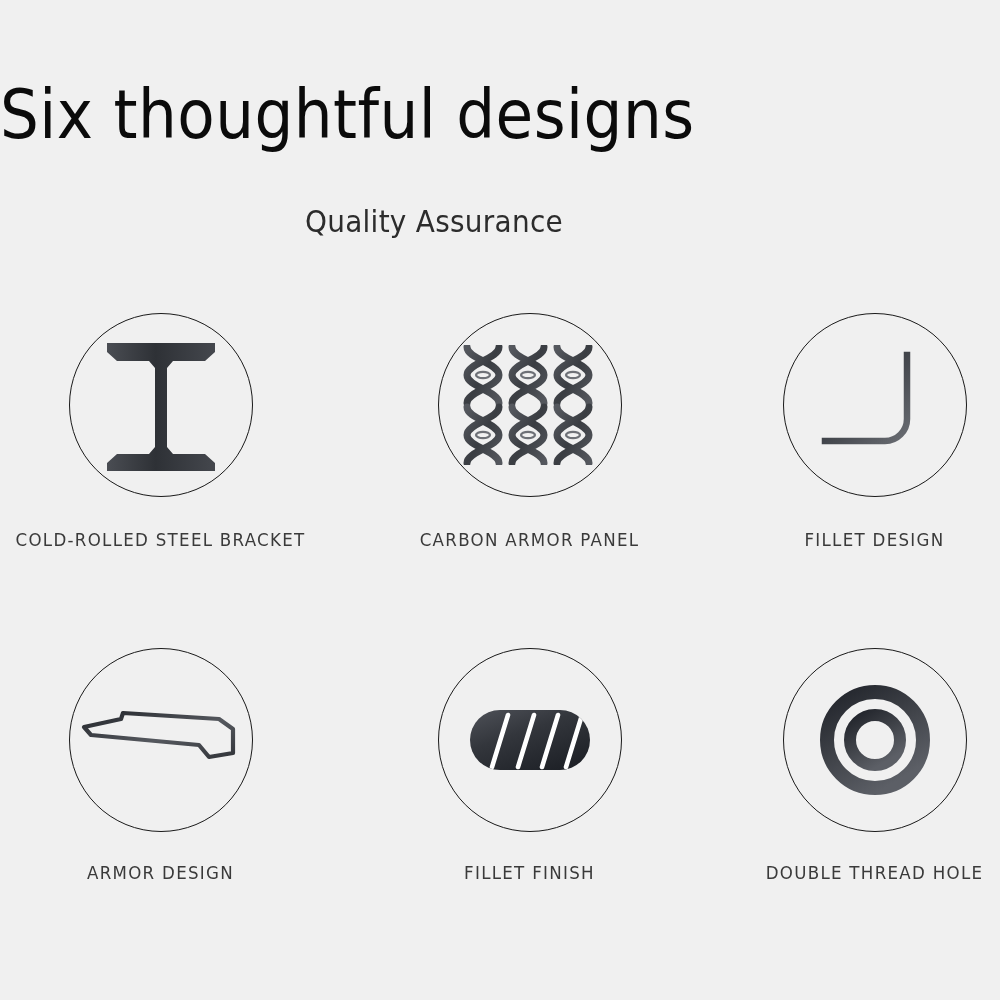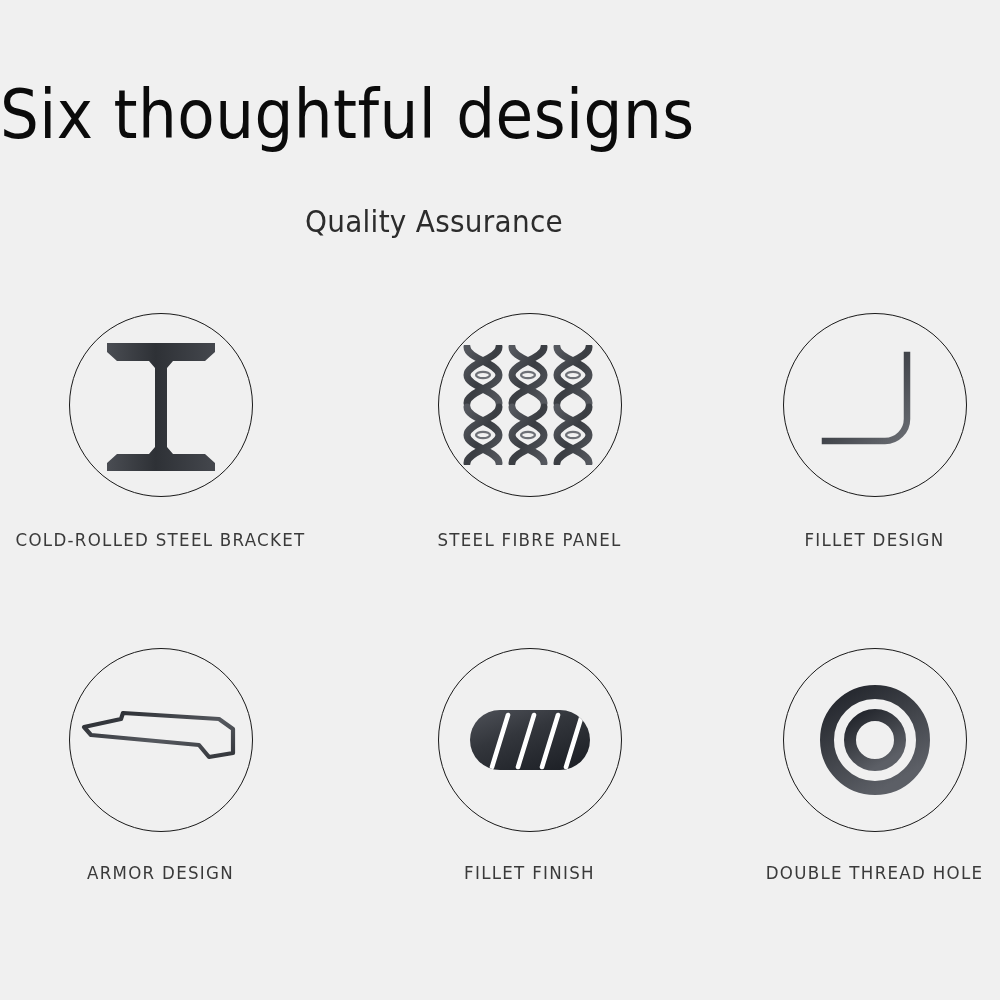--- a/index.html
+++ b/index.html
@@ -111,21 +111,21 @@
             </defs>
             <use href="#helix" x="0" y="0"></use>
             <use href="#helix" x="45" y="0"></use>
             <use href="#helix" x="90" y="0"></use>
             <use href="#helix" x="0" y="60"></use>
             <use href="#helix" x="45" y="60"></use>
             <use href="#helix" x="90" y="60"></use>
           </svg>
         </span>
       </div>
-      <div class="caption">STEEL FIBRE PANEL</div>
+      <div class="caption">CARBON ARMOR PANEL</div>
     </div>
 
     <div class="cell c2 r0">
       <div class="circle">
         <span>
           <svg width="120" height="120" viewBox="0 0 120 120">
             <defs>
               <linearGradient id="gFillet" x1="0" y1="0" x2="1" y2="1">
                 <stop offset="0%" stop-color="#1f2227"></stop>
                 <stop offset="60%" stop-color="#4a4d53"></stop>

